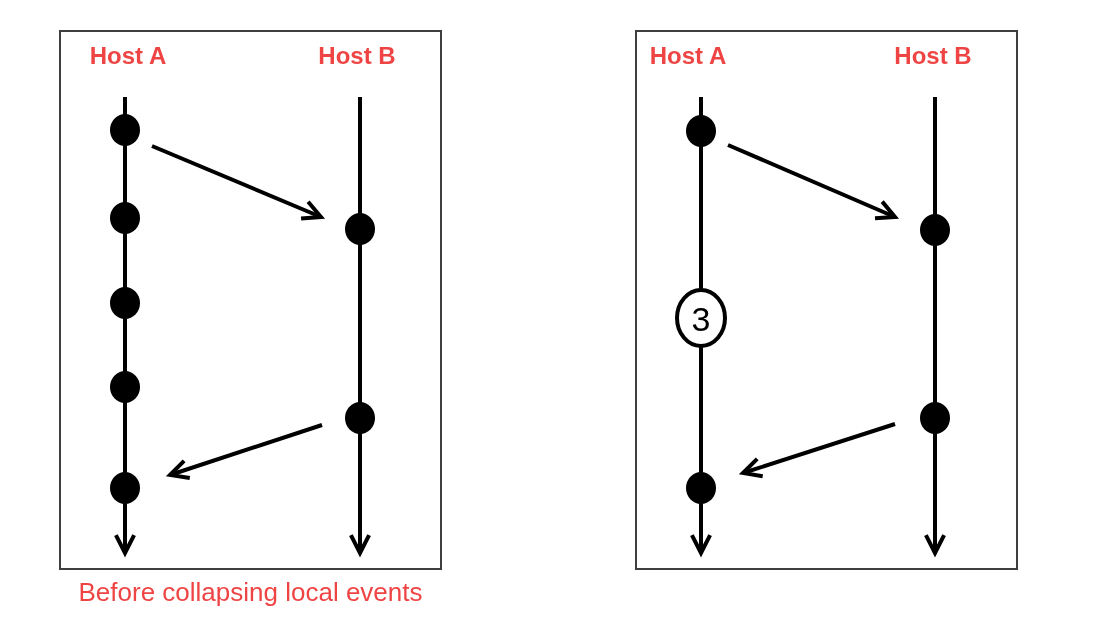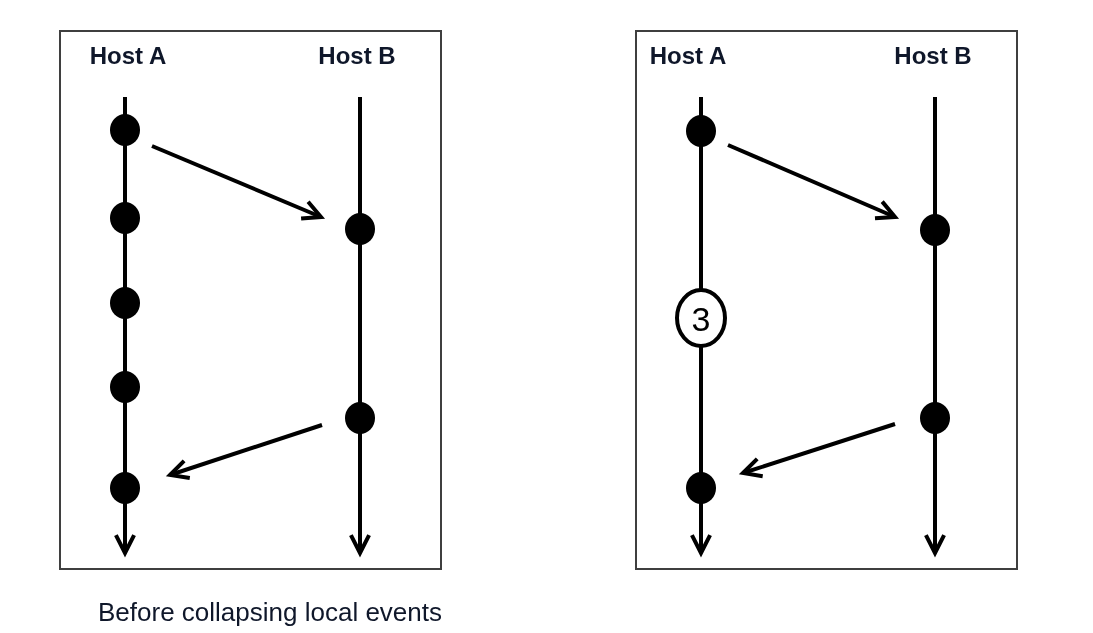--- a/index.html
+++ b/index.html
@@ -6,21 +6,21 @@
     margin: 0;
     padding: 0;
     background: #ffffff;
   }
   .stage {
     position: relative;
     width: 1093px;
     height: 633px;
     background: #ffffff;
     font-family: "Liberation Sans", sans-serif;
-    color: #0f172a;
+    color: #ef4444;
     overflow: hidden;
   }
   .panel {
     position: absolute;
   }
   .panel svg {
     display: block;
   }
   .host-label {
     position: absolute;
@@ -28,24 +28,24 @@
     width: 160px;
     margin-left: -80px;
     text-align: center;
     font-size: 24px;
     font-weight: bold;
     line-height: 26px;
     white-space: nowrap;
   }
   .caption {
     position: absolute;
-    top: 566px;
+    top: 546px;
     left: 0;
     width: 100%;
-    text-align: right;
+    text-align: center;
     font-size: 26px;
     line-height: 32px;
     white-space: nowrap;
   }
 </style>
 </head>
 <body>
 
 <div class="stage">
 

